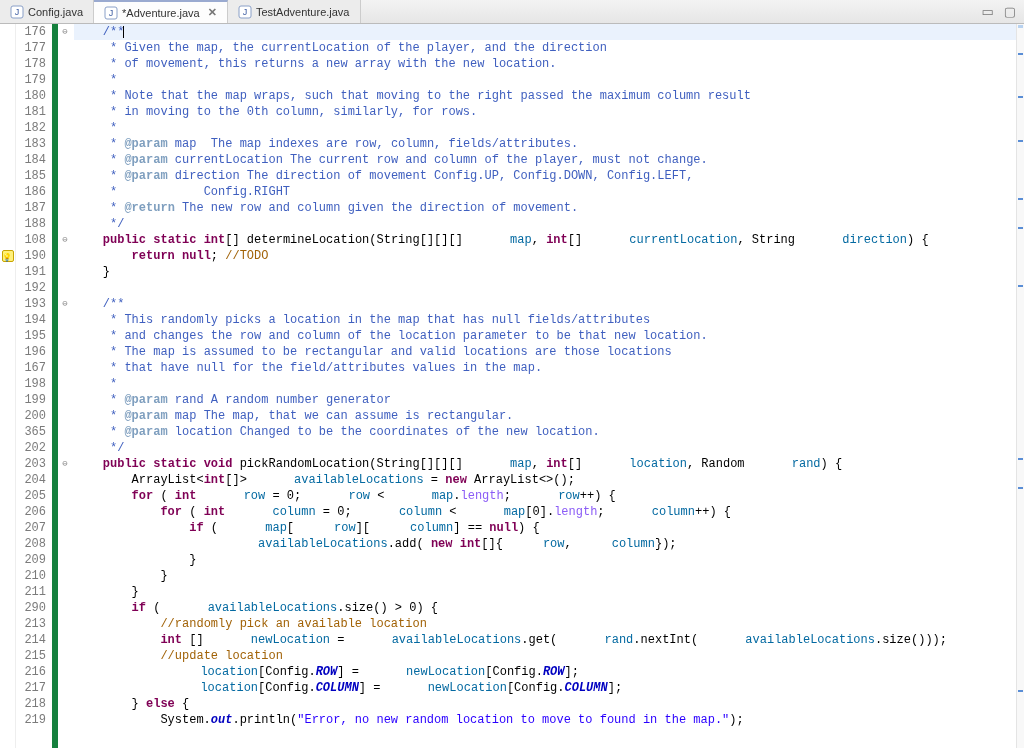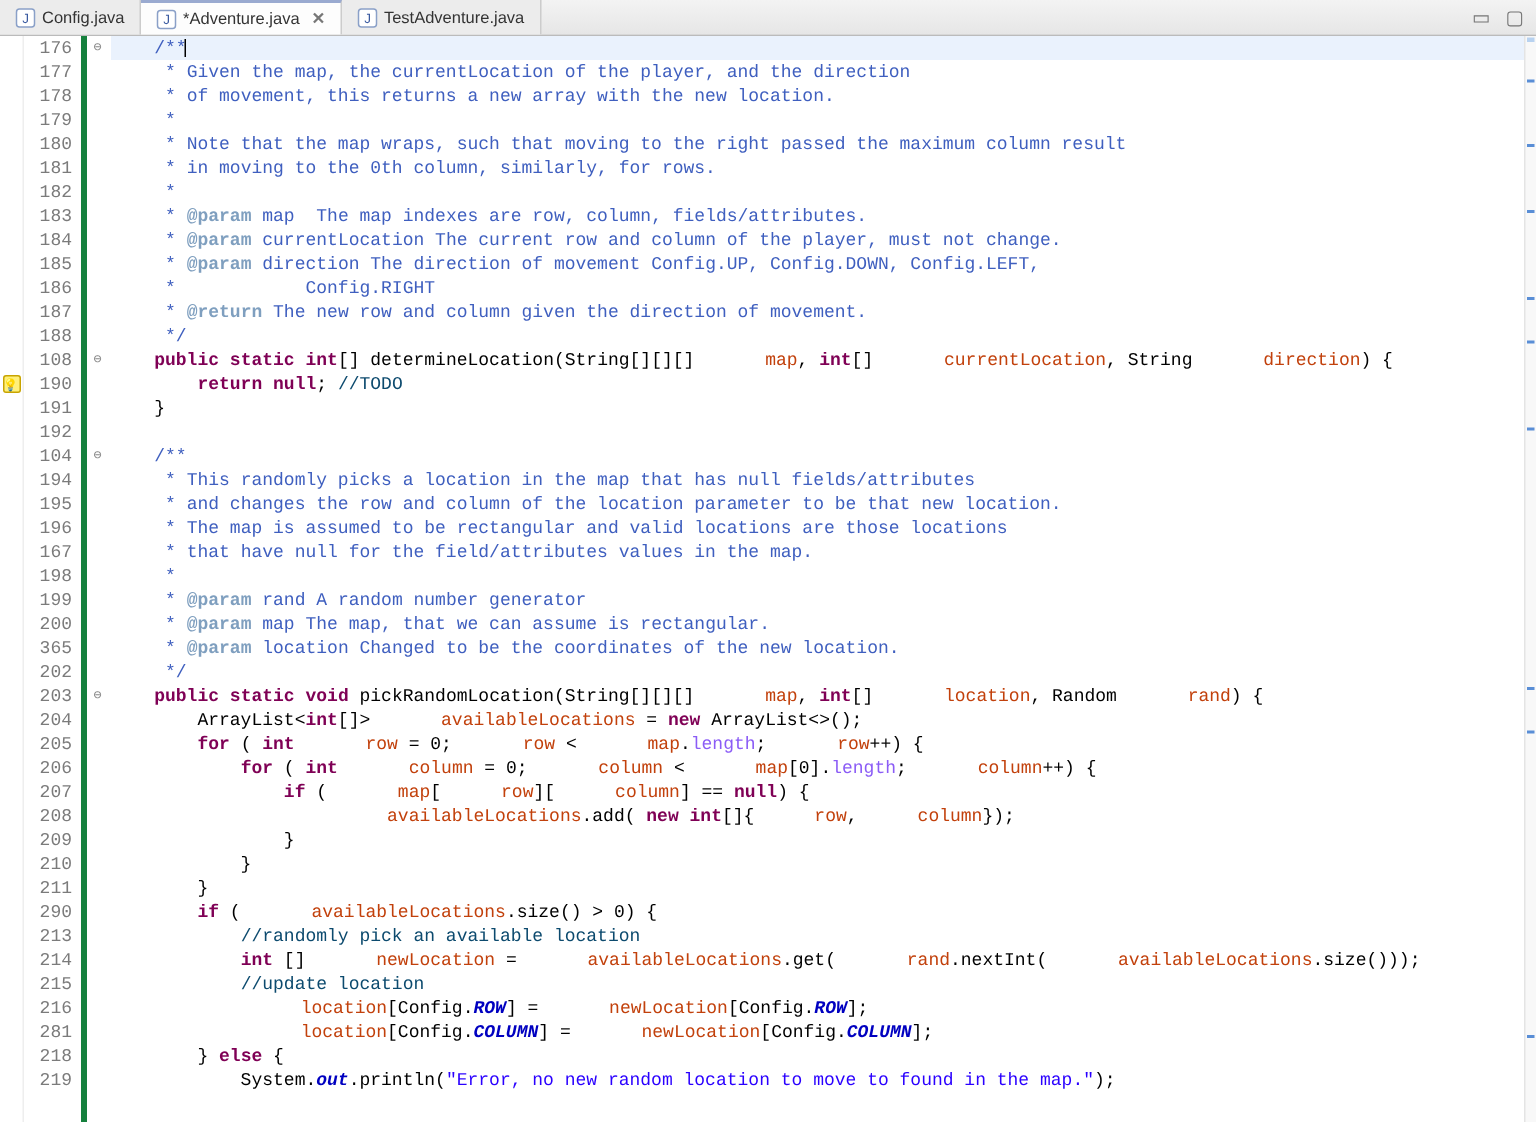--- a/index.html
+++ b/index.html
@@ -57,21 +57,21 @@
   }
   .marker-col .mk {
     height:16px; display:flex; align-items:center; justify-content:center;
     font-size:10px;
   }
   .gutter {
     background:#fff;
     color:#7b7b7b;
     text-align:right;
     padding: 0 6px 0 4px;
-    border-right:4px solid #15803d;
+    border-right:6px solid #15803d;
     user-select:none;
     width: 42px;
   }
   .gutter .ln, .marker-col .mk { line-height:16px; height:16px; }
   .fold-col {
     width:14px;
     background:#fff;
   }
   .fold-col .fc { height:16px; line-height:16px; text-align:center; color:#888; font-size:9px; }
   .code {
@@ -88,25 +88,25 @@
     position:absolute; right:0; top:0; width:8px; height:100%;
     background:#f8f8f8; border-left:1px solid #e4e4e4;
   }
   .over .tick { position:absolute; right:1px; width:5px; height:2px; background:#5a8ed6; }
   .over .tick.sel { background:#b8d2f0; height:3px; }
 
   
   .c-doc { color:#3f5fbf; }
   .c-tag { color:#7f9fbf; font-weight:bold; }
   .c-kw  { color:#7f0055; font-weight:bold; }
-  .c-com { color:#0c4a6e; }
+  .c-com { color:#a16207; }
   .c-str { color:#2a00ff; }
   .c-fld { color:#8b5cf6; }
   .c-sfld{ color:#0000c0; font-style:italic; font-weight:bold; }
-  .c-par { color:#c2410c;padding-left:40px; }
+  .c-par { color:#0369a1;padding-left:40px; }
 
   .cursor-bar { display:inline-block; border-left:1.5px solid #000; height:12px; vertical-align:middle; margin-left:-1px;}
 
   .qfix {
     display:inline-block; width:12px;height:12px;
     background: #fff07a; border:1px solid #c8a400; border-radius:2px;
     position:relative;
   }
   .qfix::after { content:"💡"; font-size:8px; position:absolute; left:0; top:-1px; }
 </style>
@@ -211,21 +211,21 @@
       <div class="ln">183</div>
       <div class="ln">184</div>
       <div class="ln">185</div>
       <div class="ln">186</div>
       <div class="ln">187</div>
       <div class="ln">188</div>
       <div class="ln">108</div>
       <div class="ln">190</div>
       <div class="ln">191</div>
       <div class="ln">192</div>
-      <div class="ln">104</div>
+      <div class="ln">193</div>
       <div class="ln">194</div>
       <div class="ln">195</div>
       <div class="ln">196</div>
       <div class="ln">167</div>
       <div class="ln">198</div>
       <div class="ln">199</div>
       <div class="ln">200</div>
       <div class="ln">365</div>
       <div class="ln">202</div>
       <div class="ln">203</div>
@@ -235,21 +235,21 @@
       <div class="ln">207</div>
       <div class="ln">208</div>
       <div class="ln">209</div>
       <div class="ln">210</div>
       <div class="ln">211</div>
       <div class="ln">290</div>
       <div class="ln">213</div>
       <div class="ln">214</div>
       <div class="ln">215</div>
       <div class="ln">216</div>
-      <div class="ln">281</div>
+      <div class="ln">217</div>
       <div class="ln">218</div>
       <div class="ln">219</div>
     </div>
   <div class="fold-col" id="fold-col">
       <div class="fc">⊖</div>
       <div class="fc"></div>
       <div class="fc"></div>
       <div class="fc"></div>
       <div class="fc"></div>
       <div class="fc"></div>

